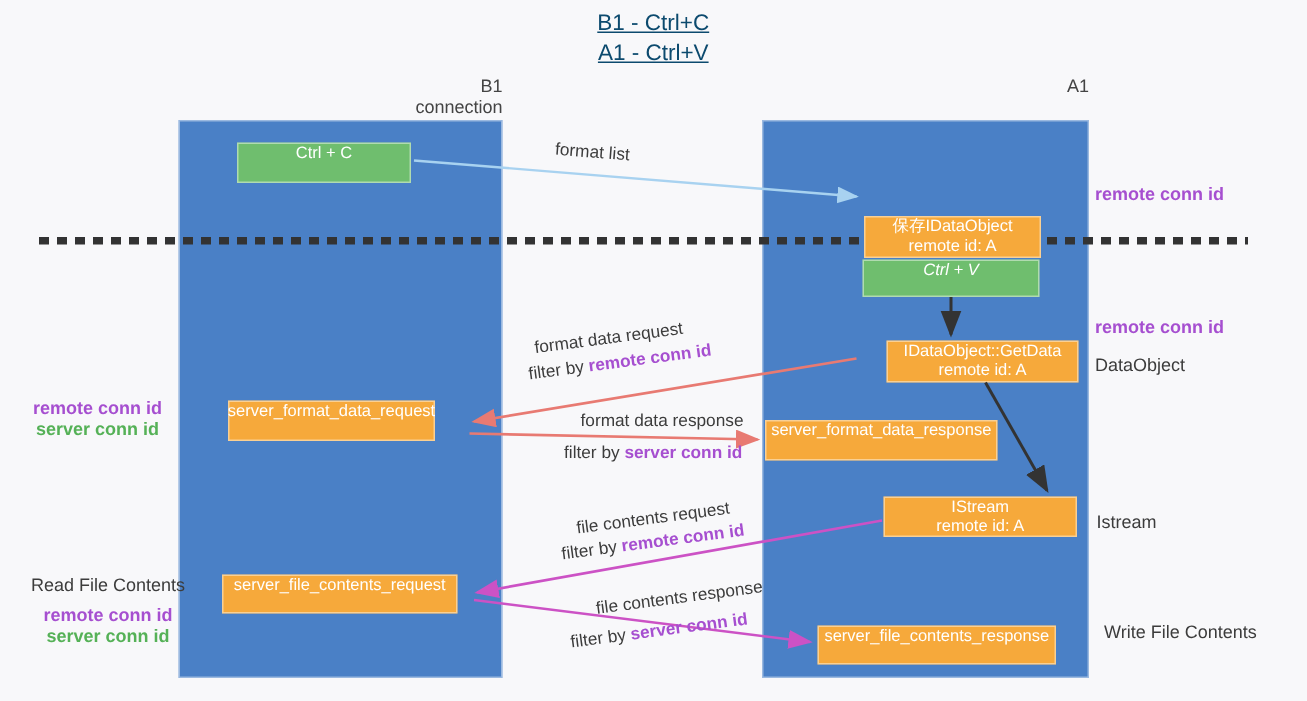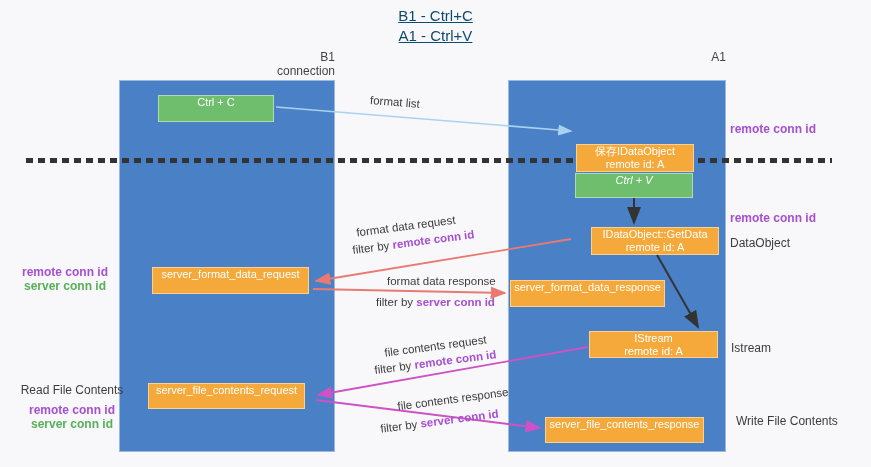--- a/index.html
+++ b/index.html
@@ -91,21 +91,21 @@
 
 <div class="abs box green" style="left:575px;top:173px;width:118px;height:25px;font-style:italic;">
   <div>Ctrl + V</div>
 </div>
 
 <div class="abs box orange" style="left:571px;top:227px;width:128px;height:28px;margin-left:20px;">
   <div>IDataObject::GetData</div>
   <div>remote id: A</div>
 </div>
 
-<div class="abs box orange" style="left:152px;top:267px;width:157px;height:27px;">
+<div class="abs box orange" style="left:152px;top:267px;width:138px;height:27px;">
   <div>server_format_data_request</div>
 </div>
 
 <div class="abs box orange" style="left:510px;top:280px;width:155px;height:27px;">
   <div>server_format_data_response</div>
 </div>
 
 <div class="abs box orange" style="left:589px;top:331px;width:129px;height:27px;">
   <div>IStream</div>
   <div>remote id: A</div>

